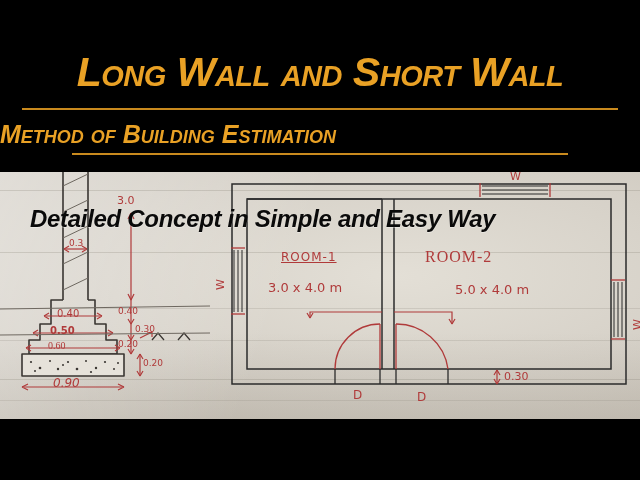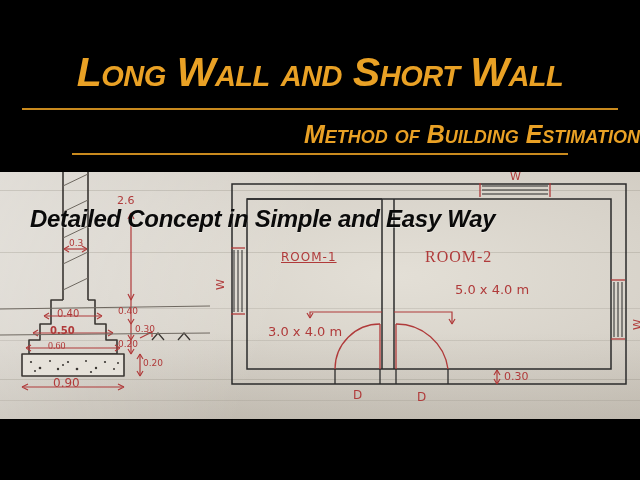--- a/index.html
+++ b/index.html
@@ -24,21 +24,21 @@
     letter-spacing:-0.5px;
     white-space:nowrap;
     line-height:44px;
   }
   #title-rule{
     position:absolute; left:22px; top:108px; width:596px; height:2px;
     background:#C98A1E;
   }
   #sub-title{
     position:absolute; left:0; top:119px; width:640px;
-    text-align:right;
+    text-align:left;
     color:#E9A125;
     font-size:25px;
     font-weight:bold;
     font-style:italic;
     font-variant:small-caps;
     white-space:nowrap;
     line-height:30px;
   }
   #sub-rule{
     position:absolute; left:72px; top:153px; width:496px; height:2px;
@@ -186,25 +186,25 @@
       <path d="M140 166 L152 160" stroke="#B03A3A" stroke-width="1.2" fill="none"></path>
       <path d="M152 160 l0 5 M152 160 l-5 1" stroke="#B03A3A" stroke-width="1.2" fill="none"></path>
 
       <g stroke="#6E6860" stroke-width="1">
         <path d="M0 137 L210 134"></path>
         <path d="M0 163 L210 161"></path>
       </g>
     </svg>
 
     <div class="hlabel" style="left:69px; top:66px; font-size:9px;">0.3</div>
-    <div class="hlabel" style="left:117px; top:22px; font-size:11px;">2.6</div>
+    <div class="hlabel" style="left:117px; top:22px; font-size:11px;">3.0</div>
     <div class="hlabel" style="left:57px; top:136px; font-size:10px;">0.40</div>
     <div class="hlabel" style="left:50px; top:153px; font-size:10px;font-weight:bold;">0.50</div>
     <div class="hlabel" style="left:48px; top:168px; font-size:10px;font-family:Liberation Serif, serif;">0.60</div>
-    <div class="hlabel" style="left:53px; top:204px; font-size:12px;">0.90</div>
+    <div class="hlabel" style="left:53px; top:204px; font-size:12px;font-style:italic;">0.90</div>
     <div class="hlabel" style="left:118px; top:134px; font-size:9px;">0.40</div>
     <div class="hlabel" style="left:135px; top:152px; font-size:9px;">0.30</div>
     <div class="hlabel" style="left:118px; top:167px; font-size:9px;">0.20</div>
     <div class="hlabel" style="left:143px; top:186px; font-size:9px;">0.20</div>
 
     <svg class="dwg" viewBox="0 0 640 247" preserveAspectRatio="none">
       <g stroke="#2B2B2B" fill="none" stroke-width="1.5">
 
         <path d="M232 12 L626 12 L626 212 L232 212 Z"></path>
 
@@ -271,21 +271,21 @@
       </g>
 
       <g stroke="#B03A3A" stroke-width="1.2" fill="none">
         <path d="M497 198 L497 212"></path>
         <path d="M497 198 l-3 5 M497 198 l3 5"></path>
         <path d="M497 212 l-3 -5 M497 212 l3 -5"></path>
       </g>
     </svg>
 
     <div class="hlabel" style="left:281px; top:78px; font-size:12px; letter-spacing:1px;text-decoration:underline;">ROOM-1</div>
-    <div class="hlabel" style="left:268px; top:108px; font-size:13px;margin-top:44px;">3.0 x 4.0 m</div>
+    <div class="hlabel" style="left:268px; top:108px; font-size:13px;">3.0 x 4.0 m</div>
     <div class="hlabel" style="left:425px; top:76px; font-size:16px; letter-spacing:1px;font-family:Liberation Serif, serif;">ROOM-2</div>
     <div class="hlabel" style="left:455px; top:110px; font-size:13px;">5.0 x 4.0 m</div>
 
     <div class="hlabel" style="left:510px; top:-2px; font-size:11px;">W</div>
     <div class="hlabel rot90" style="left:214px; top:118px; font-size:11px;">W</div>
     <div class="hlabel rot90" style="left:631px; top:158px; font-size:11px;">W</div>
 
     <div class="hlabel" style="left:353px; top:216px; font-size:12px;">D</div>
     <div class="hlabel" style="left:417px; top:218px; font-size:12px;">D</div>
 

